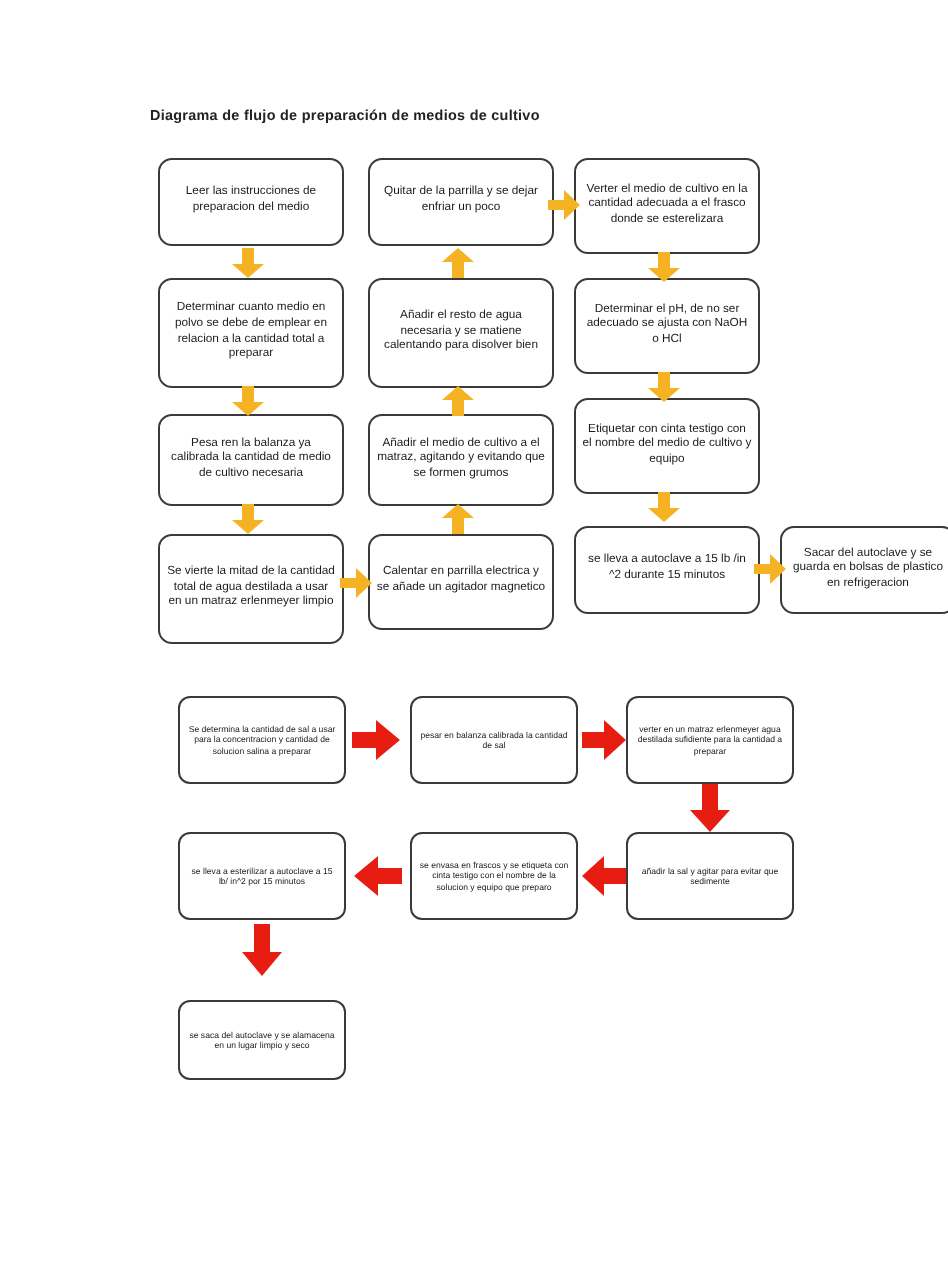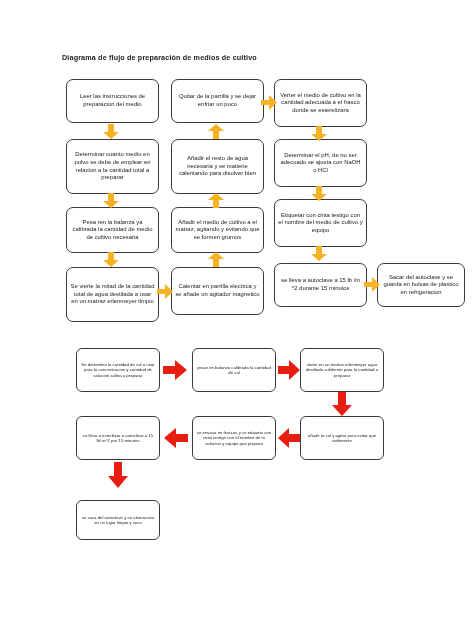--- a/index.html
+++ b/index.html
@@ -11,20 +11,21 @@
     width: 474px;
     height: 632px;
     position: relative;
     font-family: "Liberation Sans", sans-serif;
     overflow: hidden;
   }
   #page {
     position: absolute;
     inset: 0;
     background: #ffffff;
+    margin-left: 13px;
   }
   .doc-title {
     position: absolute;
     left: 62px;
     top: 53px;
     font-size: 7.2px;
     font-weight: bold;
     color: #222222;
     letter-spacing: 0.15px;
     white-space: nowrap;

